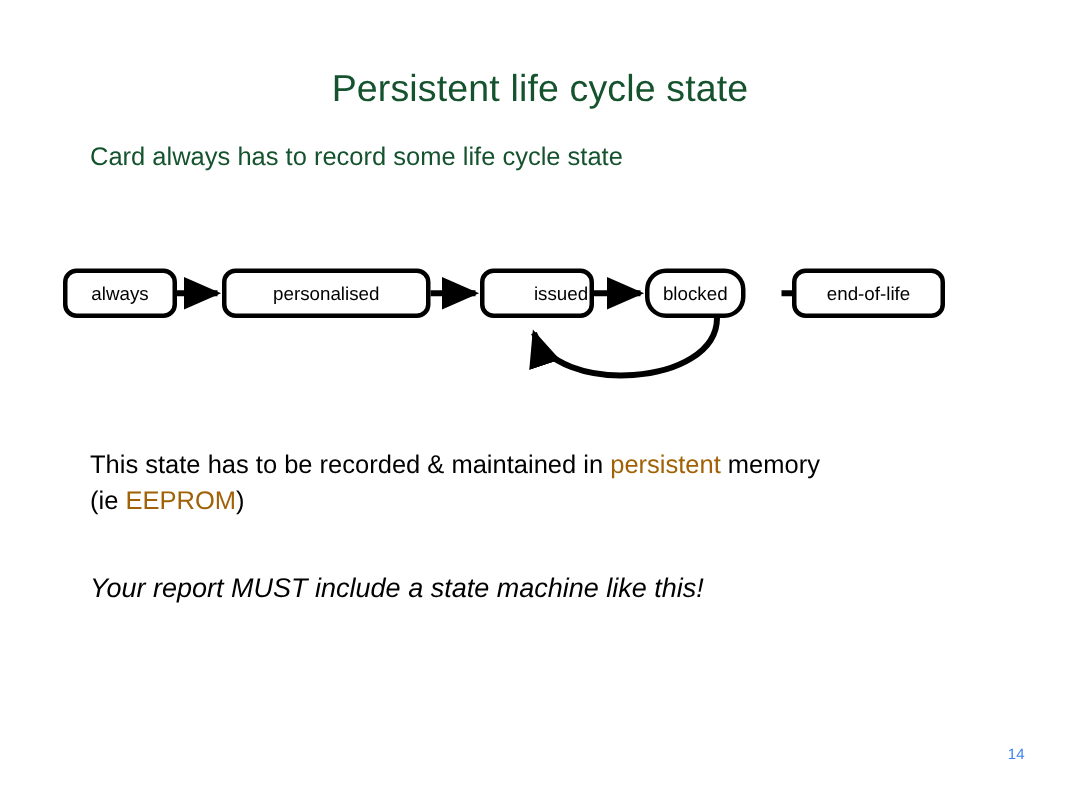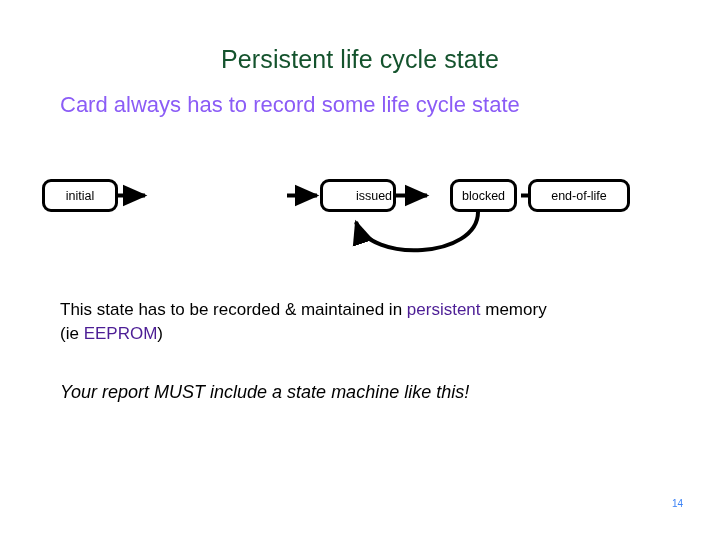--- a/index.html
+++ b/index.html
@@ -38,23 +38,23 @@
     color: #14532d;
     letter-spacing: 0.1px;
     white-space: nowrap;
   }
 
   
   .lead-line {
     position: absolute;
     left: 60px;
     top: 93px;
-    font-size: 22px;
+    font-size: 17px;
     line-height: 24px;
-    color: #8b5cf6;
+    color: #14532d;
     white-space: nowrap;
   }
 
   
   .state-diagram {
     position: absolute;
     left: 0;
     top: 160px;
     width: 720px;
     height: 120px;
@@ -72,21 +72,21 @@
   }
   .state-box .state-label {
     font-size: 12.5px;
     line-height: 14px;
     color: #000000;
     white-space: nowrap;
   }
   .state-box.initial      { left: 42px;  top: 19px; width: 76px; }
   .state-box.personalised { left: 148px; top: 19px; width: 139px; }
   .state-box.issued       { left: 320px; top: 19px; width: 76px; padding-left: 32px; }
-  .state-box.blocked      { left: 450px; top: 19px; width: 67px; }
+  .state-box.blocked      { left: 430px; top: 19px; width: 67px; border-radius: 14px; }
   .state-box.endoflife    { left: 528px; top: 19px; width: 102px; }
 
   .arrow-svg {
     position: absolute;
     left: 0;
     top: 0;
     width: 720px;
     height: 120px;
     overflow: visible;
   }
@@ -94,21 +94,21 @@
   
   .body-para {
     position: absolute;
     left: 60px;
     top: 298px;
     width: 620px;
     font-size: 17px;
     line-height: 24px;
     color: #000000;
   }
-  .hl { color: #4c1d95; }
+  .hl { color: #a16207; }
 
   
   .emph-line {
     position: absolute;
     left: 60px;
     top: 381px;
     font-size: 18px;
     line-height: 22px;
     font-style: italic;
     color: #000000;
@@ -148,23 +148,26 @@
       <line x1="287" y1="35.5" x2="317" y2="35.5" stroke="#000000" stroke-width="4" marker-end="url(#ah)"></line>
 
       <line x1="396" y1="35.5" x2="427" y2="35.5" stroke="#000000" stroke-width="4" marker-end="url(#ah)"></line>
 
       <line x1="521" y1="35.5" x2="553" y2="35.5" stroke="#000000" stroke-width="4" marker-end="url(#ah)"></line>
 
       <path d="M 478,52 C 478,98 370,104 356,62" fill="none" stroke="#000000" stroke-width="4" marker-end="url(#ah)"></path>
     </svg>
 
     <div class="state-box initial">
-      <span class="state-label">initial</span>
+      <span class="state-label">always</span>
     </div>
 
+    <div class="state-box personalised">
+      <span class="state-label">personalised</span>
+    </div>
 
     <div class="state-box issued">
       <span class="state-label">issued</span>
     </div>
 
     <div class="state-box blocked">
       <span class="state-label">blocked</span>
     </div>
 
     <div class="state-box endoflife">

